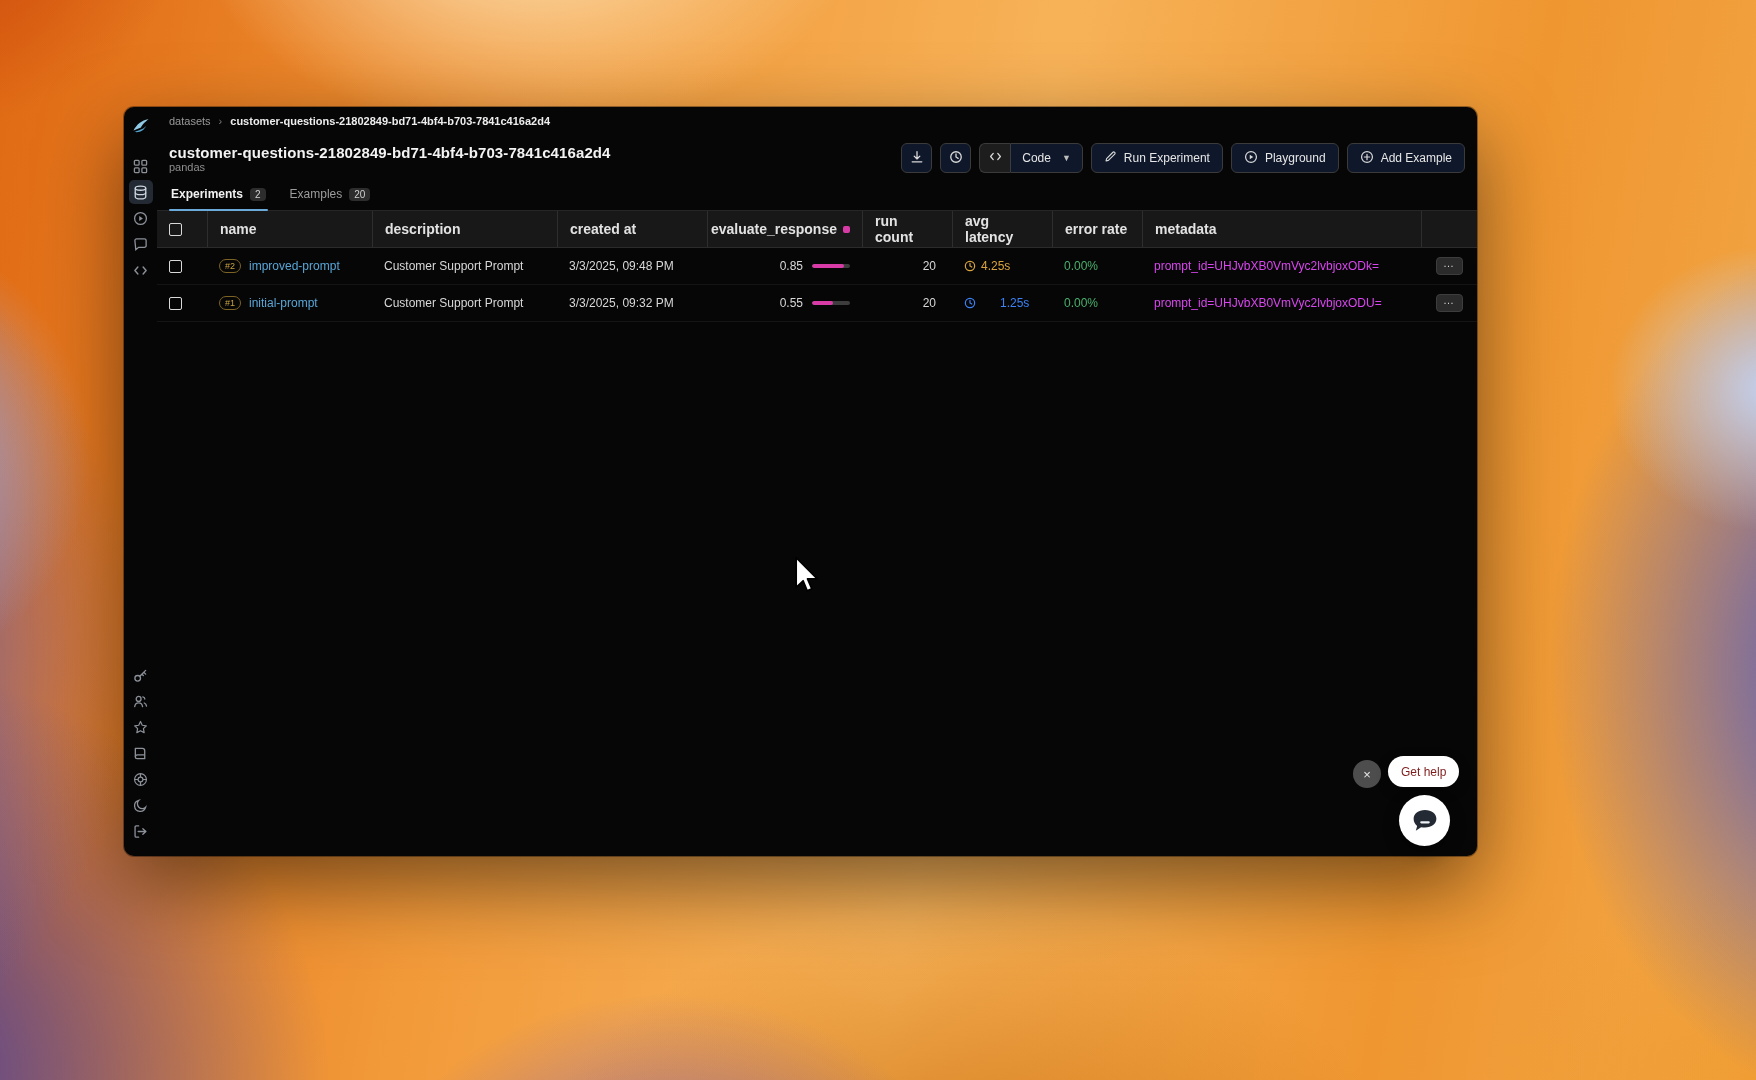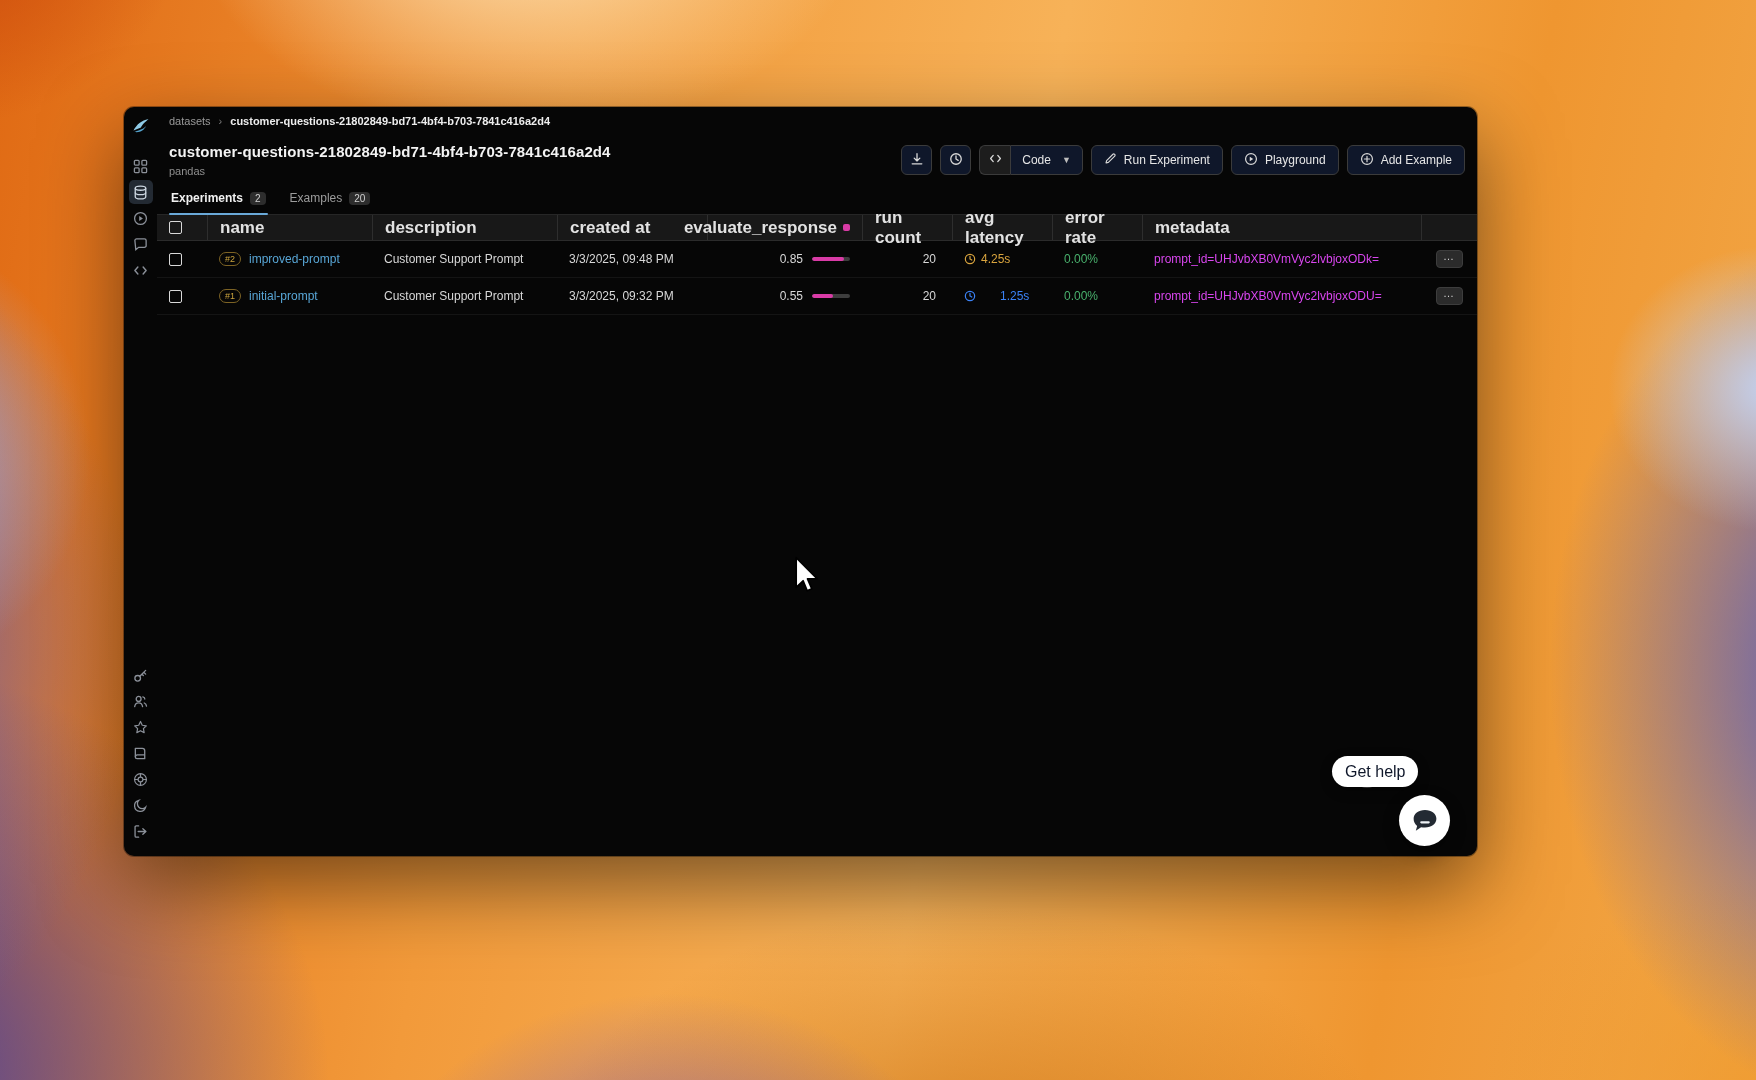--- a/index.html
+++ b/index.html
@@ -44,21 +44,21 @@
   
   .main { flex:1; display:flex; flex-direction:column; min-width:0; }
 
   .breadcrumb { height:27px; flex:none; display:flex; align-items:center; gap:8px; padding:0 12px; font-size:11px; color:#9a9a9a; }
   .breadcrumb .crumb-link { cursor:pointer; }
   .breadcrumb .crumb-current { color:#ededed; font-weight:700; }
   .breadcrumb .sep { color:#7a7a7a; font-size:11px; }
 
   .page-header { display:flex; align-items:center; justify-content:space-between; padding:9px 12px 8px; }
   .title { font-size:15px; font-weight:700; color:#f3f3f3; letter-spacing:.1px; }
-  .subtitle { font-size:11px; color:#8f8f8f; margin-top:5px; }
+  .subtitle { font-size:11px; color:#8f8f8f; }
 
   .actions { display:flex; align-items:center; gap:8px; }
   .btn {
     height:30px; background:#0f172a; border:1px solid #3b3b3b; border-radius:6px;
     color:#e6e6e6; font-size:12px; display:flex; align-items:center; gap:7px;
     padding:0 12px; cursor:pointer; white-space:nowrap;
   }
   .btn svg { flex:none; }
   .icon-btn { width:31px; padding:0; justify-content:center; }
   .btn-group { display:flex; align-items:center; }
@@ -67,21 +67,21 @@
   .chev { font-size:9px; color:#bdbdbd; margin-left:4px; }
 
   
   .tabs { display:flex; gap:20px; padding:0 12px; border-bottom:1px solid #262626; flex:none; }
   .tab { position:relative; display:flex; align-items:center; gap:7px; font-size:12px; color:#9c9c9c; padding:6px 2px 9px; cursor:pointer;text-align:right; }
   .tab.active { color:#f1f1f1; font-weight:700; }
   .tab.active::after { content:""; position:absolute; left:0; right:0; bottom:-1px; height:2px; background:#6aa9d8; border-radius:1px; }
   .count-badge { background:#2d2d2d; color:#cfcfcf; font-size:10px; font-weight:400; padding:1px 5px; border-radius:4px; }
 
   
-  .thead { display:flex; align-items:center; height:26px; background:#181818; border-bottom:1px solid #2b2b2b; font-size:17px; font-weight:700; color:#e2e2e2; flex:none; }
+  .thead { display:flex; align-items:center; height:37px; background:#181818; border-bottom:1px solid #2b2b2b; font-size:14px; font-weight:700; color:#e2e2e2; flex:none; }
   .th { height:100%; display:flex; align-items:center; gap:6px; padding:0 12px; border-left:1px solid #2e2e2e; }
   .th:first-child { border-left:none; }
   .row { display:flex; align-items:center; height:37px; font-size:12px; color:#d8d8d8; border-bottom:1px solid #141414; }
   .cell { display:flex; align-items:center; padding:0 12px; min-width:0; }
 
   .c-check { width:50px; flex:none; }
   .c-name { width:165px; flex:none; gap:8px; }
   .c-desc { width:185px; flex:none; }
   .c-created { width:150px; flex:none; }
   .c-eval { width:155px; flex:none; justify-content:flex-end; }
@@ -103,22 +103,22 @@
 
   .table-empty { flex:1; }
 
   
   .close-help {
     position:absolute; left:1353px; top:760px; width:28px; height:28px; border-radius:50%;
     background:rgba(90,90,90,.85); color:#e8e8e8; font-size:13px;
     display:flex; align-items:center; justify-content:center; cursor:pointer;
   }
   .get-help {
-    position:absolute; left:1332px; top:756px; height:31px; padding:0 13px; border-radius:16px;
-    background:#ffffff; color:#0f172a; font-size:16px; display:flex; align-items:center;
+    position:absolute; left:1388px; top:756px; height:31px; padding:0 13px; border-radius:16px;
+    background:#ffffff; color:#7f1d1d; font-size:12px; display:flex; align-items:center;
     box-shadow:0 4px 12px rgba(0,0,0,.35); cursor:pointer; white-space:nowrap;
   }
   .chat-fab {
     position:absolute; left:1399px; top:795px; width:51px; height:51px; border-radius:50%;
     background:#ffffff; display:flex; align-items:center; justify-content:center;
     box-shadow:0 6px 16px rgba(0,0,0,.4); cursor:pointer;
   }
 
   .cursor { position:absolute; left:794px; top:556px; width:26px; height:40px; pointer-events:none; }
 </style>

